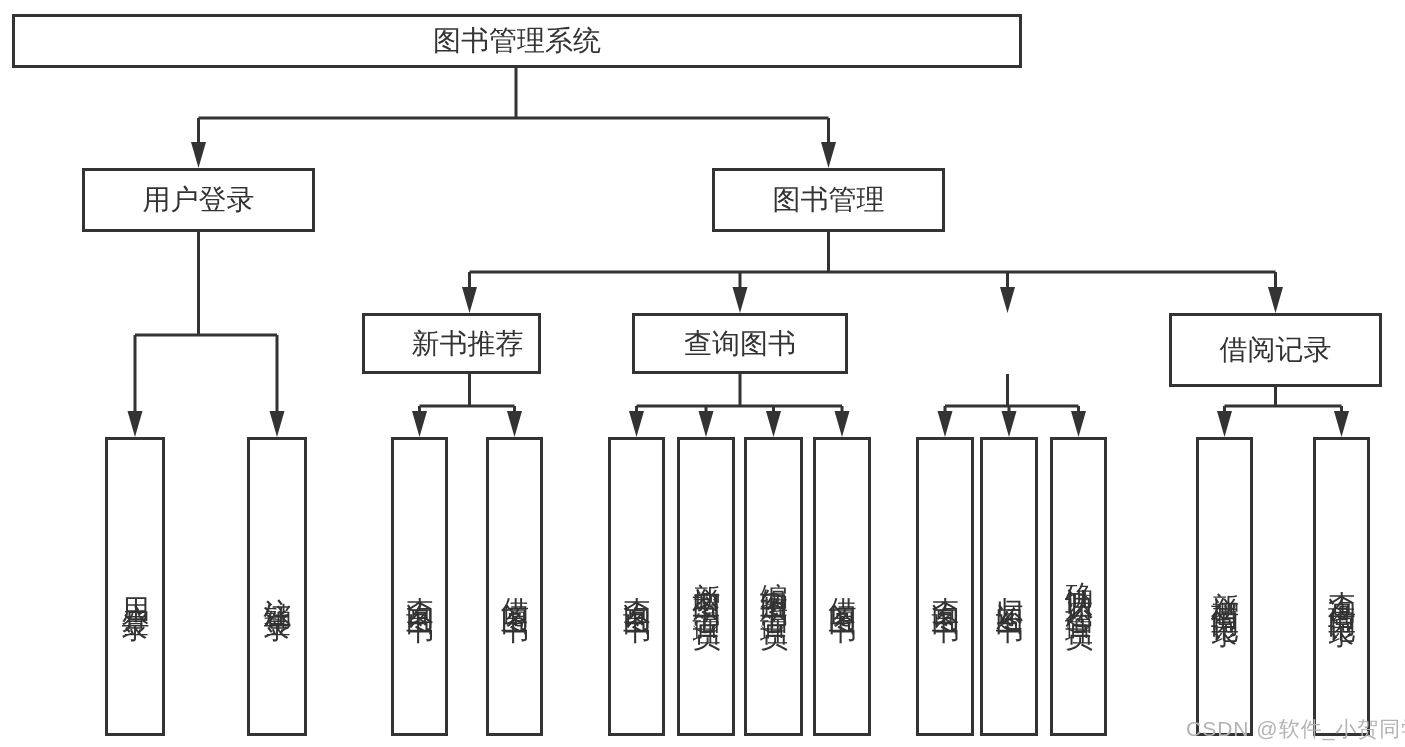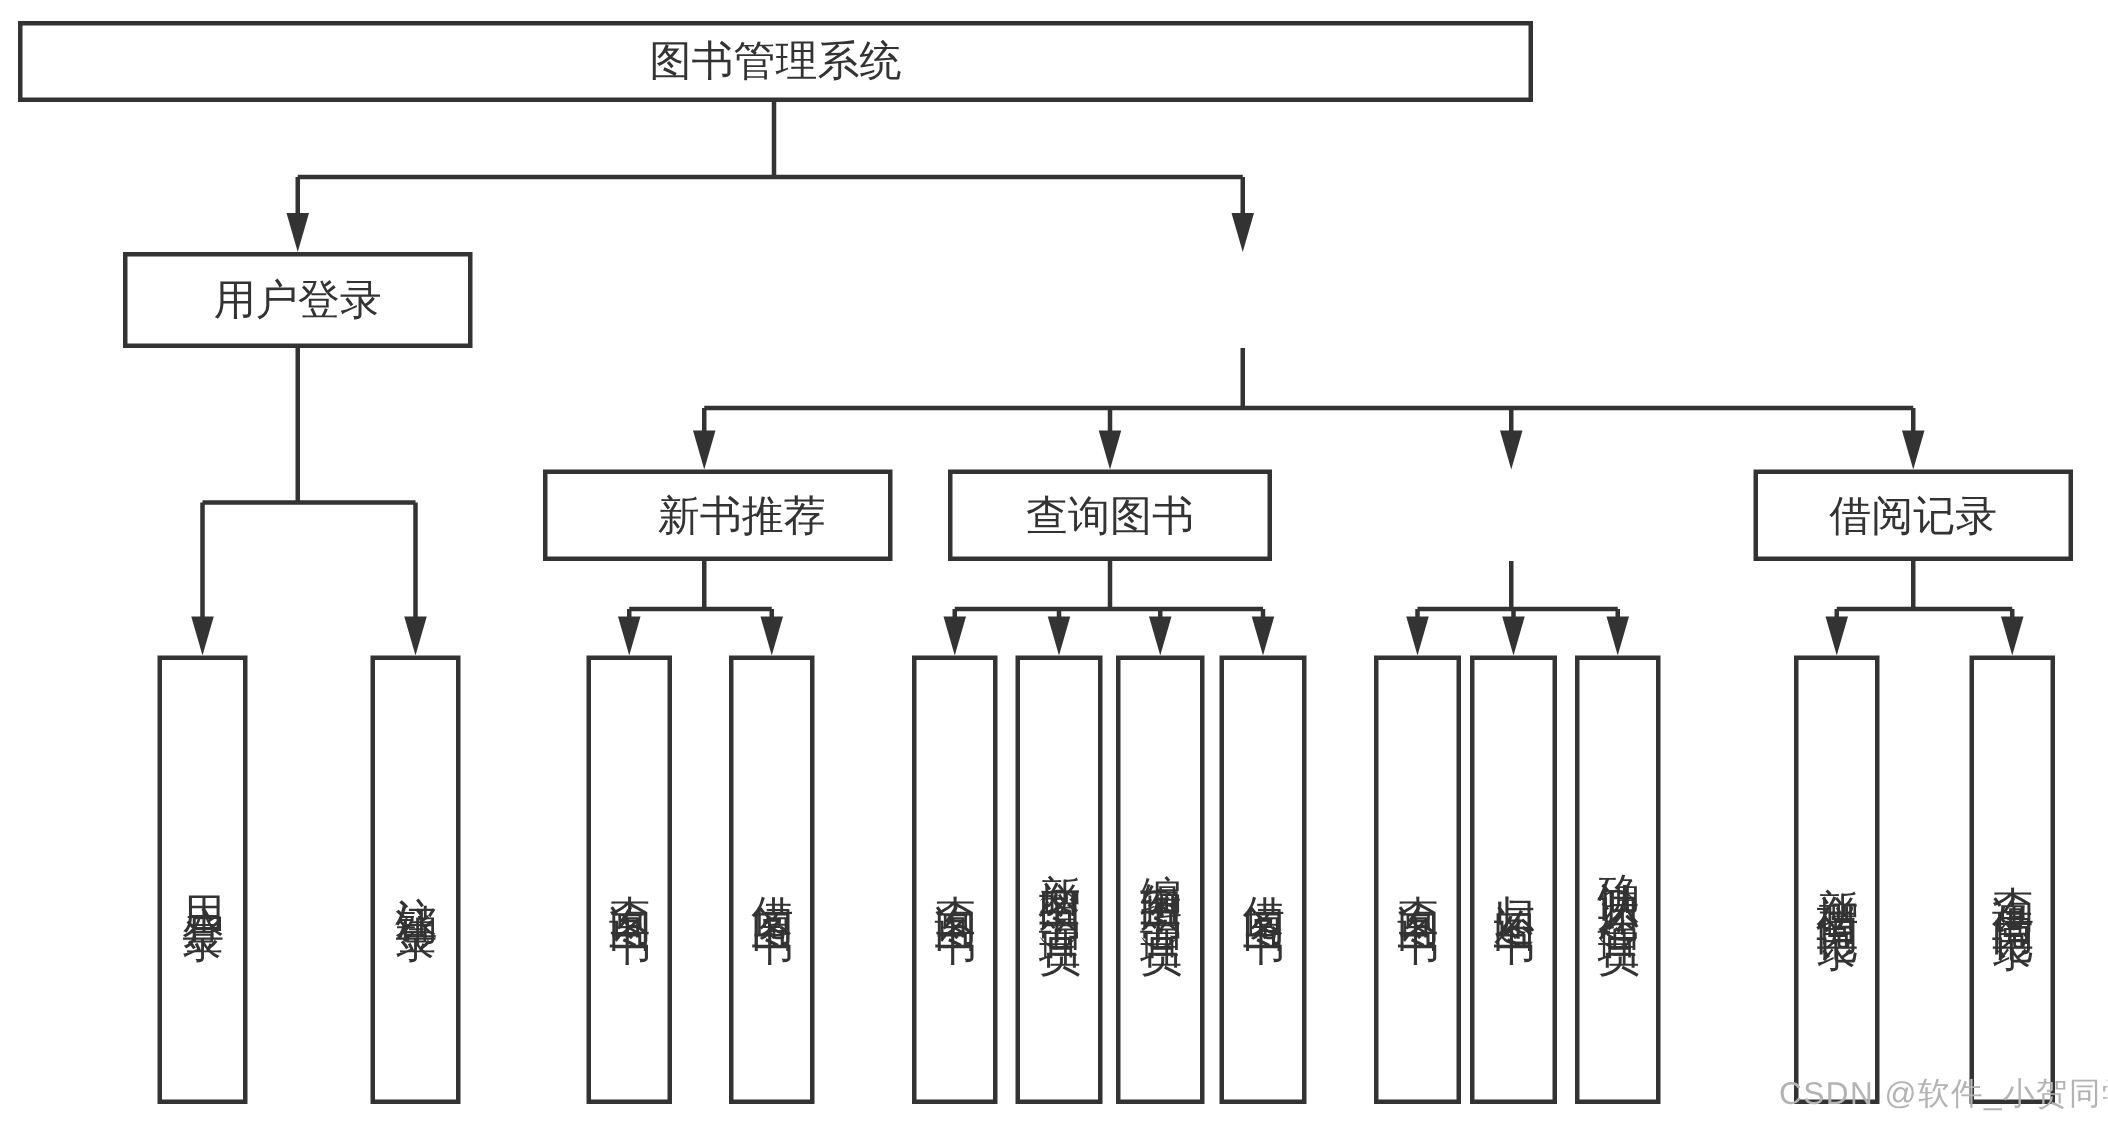--- a/index.html
+++ b/index.html
@@ -92,28 +92,31 @@
     </g>
   </svg>
 
   <div class="box" style="left:12px; top:14px; width:1010px; height:54px;">
     <span>图书管理系统</span>
   </div>
 
   <div class="box" style="left:82px; top:168px; width:233px; height:64px;">
     <span>用户登录</span>
   </div>
+  <div class="box" style="left:712px; top:168px; width:233px; height:64px;">
+    <span>图书管理</span>
+  </div>
 
-  <div class="box" style="left:362px; top:313px; width:233px; height:61px;padding-left:32px;">
+  <div class="box" style="left:362px; top:313px; width:179px; height:61px;padding-left:32px;">
     <span>新书推荐</span>
   </div>
   <div class="box" style="left:632px; top:313px; width:216px; height:61px;">
     <span>查询图书</span>
   </div>
-  <div class="box" style="left:1169px; top:313px; width:213px; height:61px;text-align:right;">
+  <div class="box" style="left:1169px; top:313px; width:213px; height:74px;text-align:right;">
     <span>借阅记录</span>
   </div>
 
   <div class="box" style="left:105px; top:437px; width:60px; height:299px;">
     <span class="vtext">用户登录</span>
   </div>
   <div class="box" style="left:247px; top:437px; width:60px; height:299px;">
     <span class="vtext">注销登录</span>
   </div>
 

